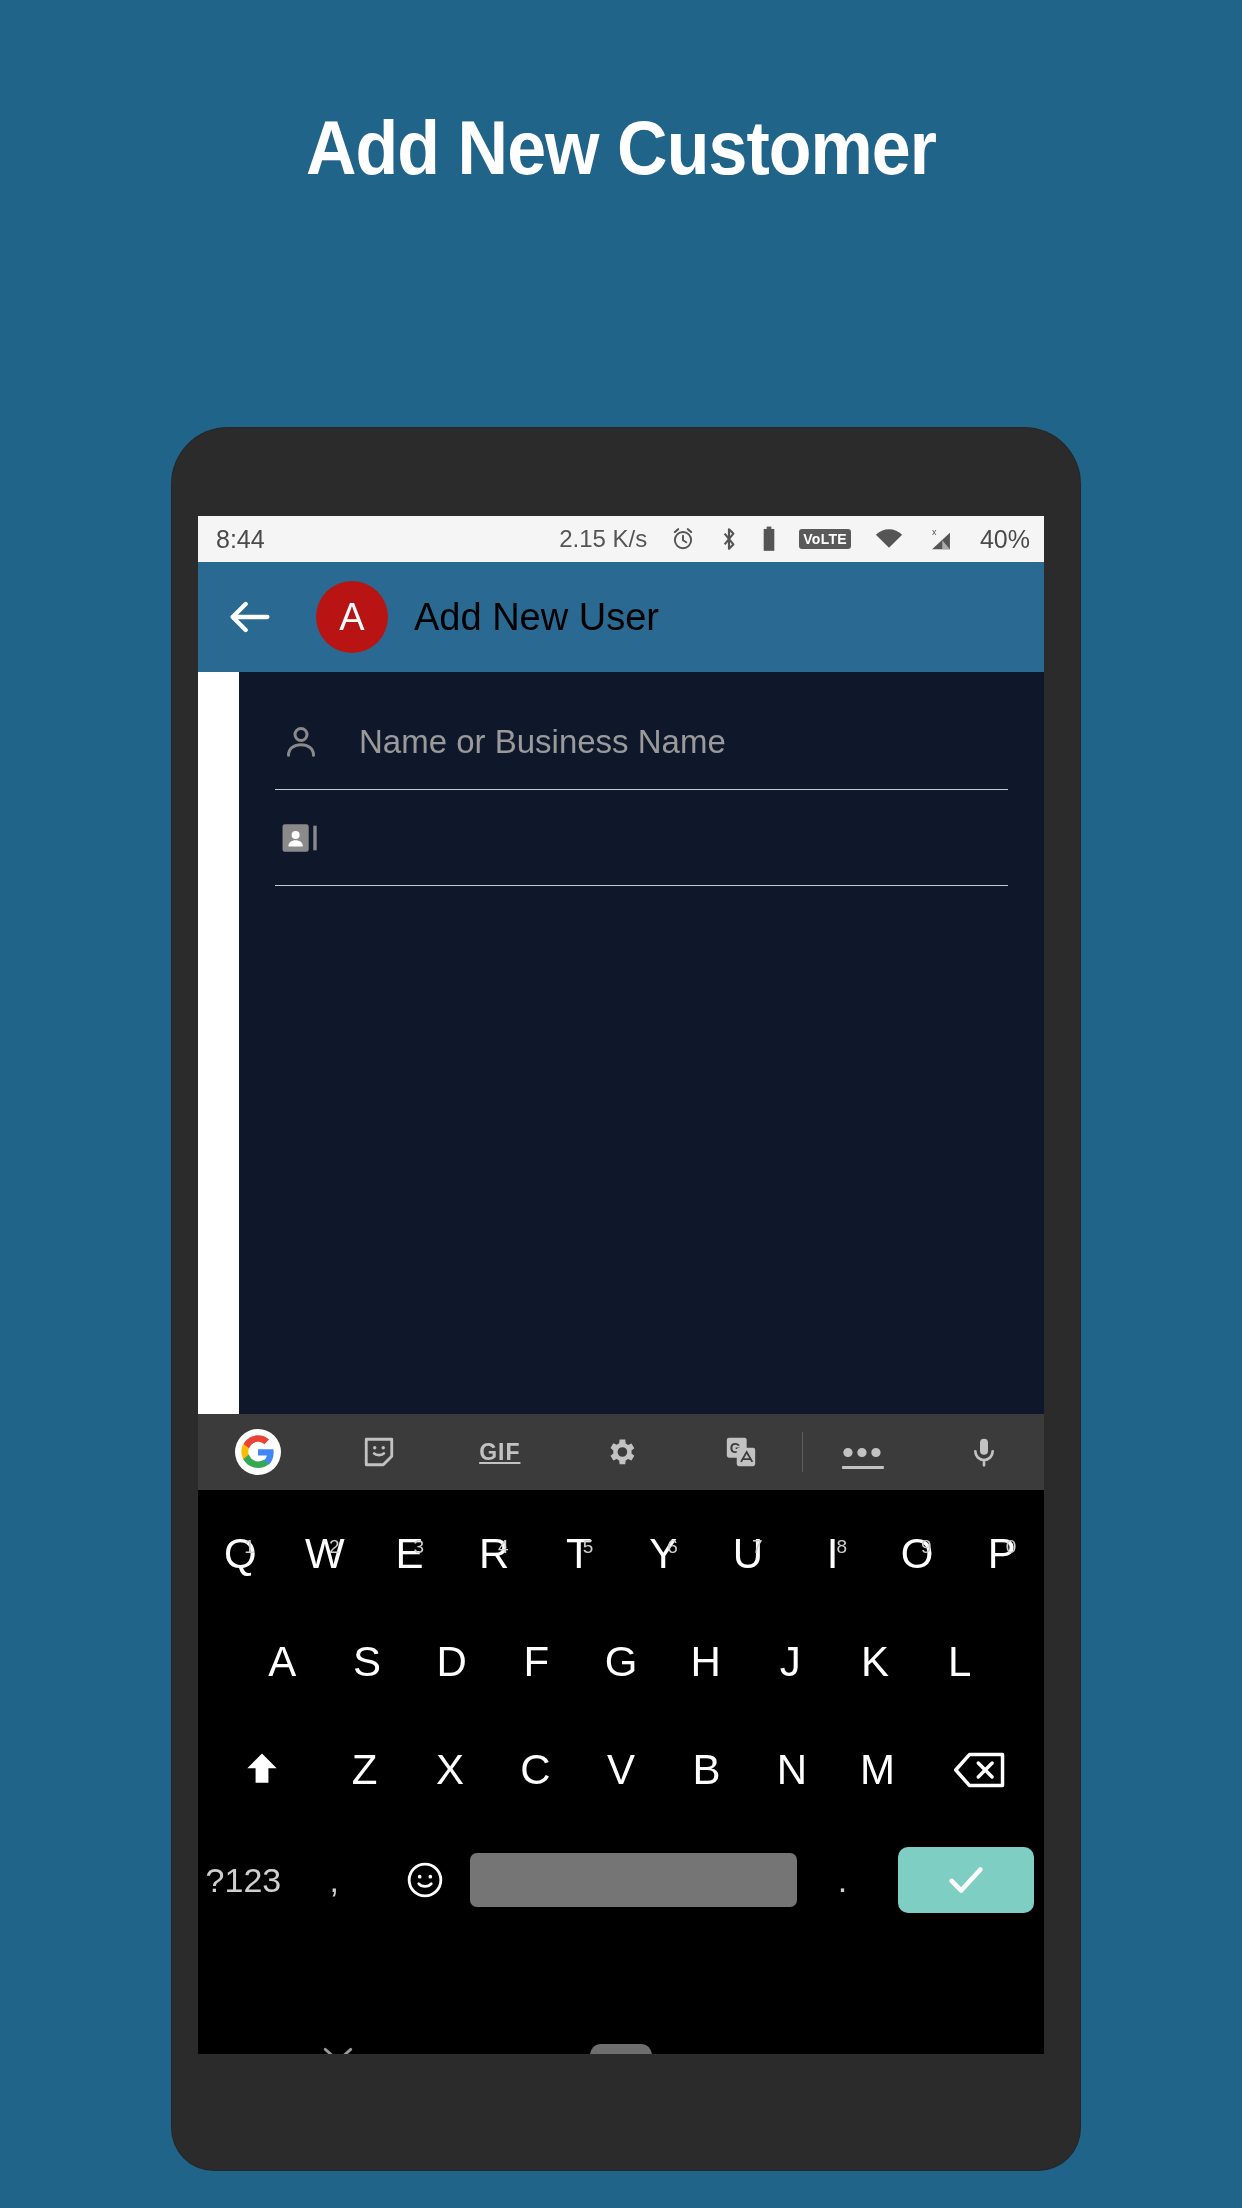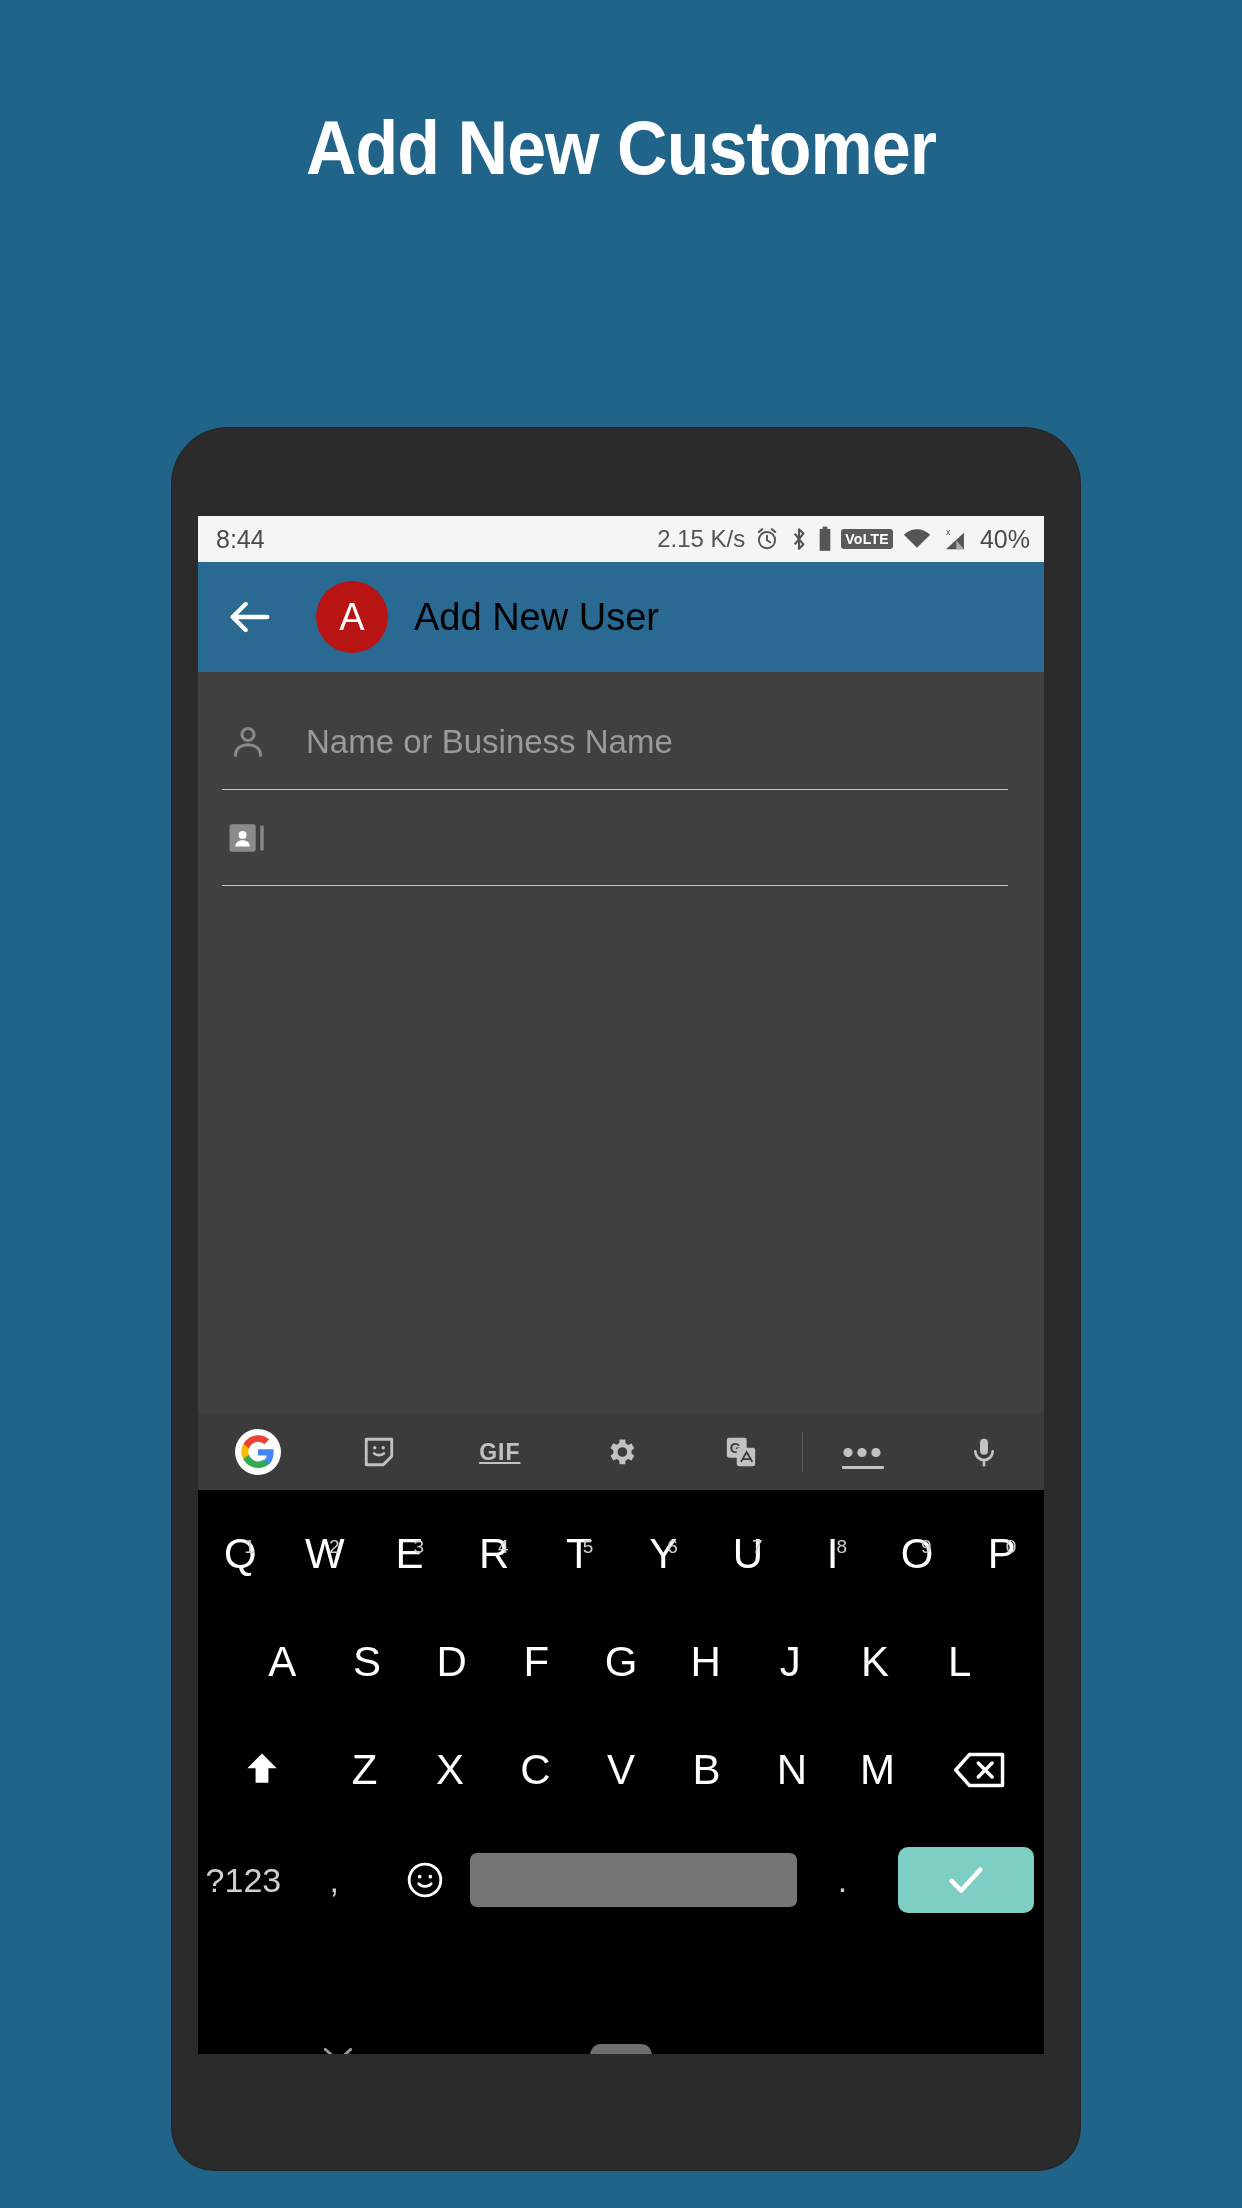--- a/index.html
+++ b/index.html
@@ -43,21 +43,21 @@
   
   .statusbar {
     height: 46px; background: #f5f5f5;
     display: flex; align-items: center;
     padding: 0 14px 0 18px;
     color: #555;
     font-size: 24px;
   }
   .sb-time { font-size: 25px; color: #4a4a4a; }
   .sb-right {
-    margin-left: auto; display: flex; align-items: center; gap: 9px;
+    margin-left: auto; display: flex; align-items: center; gap: 23px;
   }
   .sb-net { font-size: 24px; color: #555; }
   .sb-ico { display: inline-flex; align-items: center; }
   .sb-volte {
     background: #5a5a5a; color: #fff; font-size: 14px; font-weight: bold;
     border-radius: 3px; padding: 2px 4px; letter-spacing: .3px;
   }
   .sb-batt { font-size: 25px; color: #4a4a4a; margin-left: 2px; }
 
   
@@ -71,21 +71,21 @@
     width: 72px; height: 72px; border-radius: 50%;
     background: #b81414; color: #fff;
     display: flex; align-items: center; justify-content: center;
     font-size: 38px; margin-left: 40px; flex: 0 0 auto;
   }
   .appbar-title {
     color: #000000; font-size: 38px; margin-left: 26px; font-weight: normal;
   }
 
   
-  .form-area { background: #404040; height: 742px; padding: 22px 36px 0 24px; }
+  .form-area { background: #0f172a; height: 742px; padding: 22px 36px 0 36px; margin-left: 41px; }
   .field {
     display: flex; align-items: center;
     height: 96px;
     border-bottom: 1px solid #c9c9c9;
   }
   .field-icon {
     width: 52px; flex: 0 0 52px; display: flex; align-items: center; justify-content: center;
     color: #8a8a8a;
   }
   .field-text {

